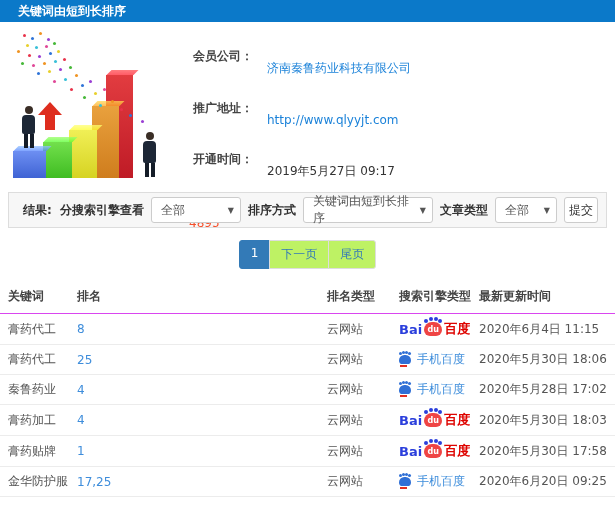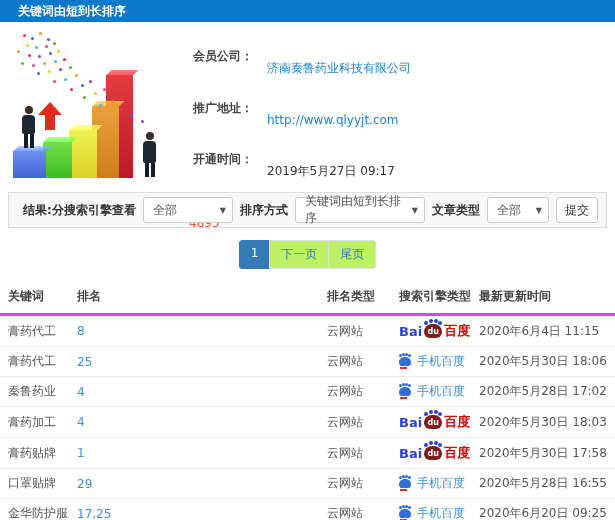--- a/index.html
+++ b/index.html
@@ -60,44 +60,44 @@
   .heading-label { font-weight:bold; color:#333; }
   .filters { margin-left:auto; display:flex; align-items:center; gap:7px; }
   .filter-label { font-weight:bold; color:#333; white-space:nowrap; }
   .select { height:26px; background:#fff; border:1px solid #ccc; border-radius:3px;
     display:flex; align-items:center; padding:0 6px 0 9px; color:#555; cursor:pointer; }
   .select .caret { margin-left:auto; font-size:8px; color:#555; padding-left:6px; }
   .select:nth-of-type(1) { width:90px; }
   .filters .select.w1 { width:90px; }
   .filters .select.w2 { width:130px; }
   .filters .select.w3 { width:62px; }
-  .submit-btn { height:26px; width:42px; background:#fff; border:1px solid #ccc;
+  .submit-btn { height:26px; width:34px; background:#fff; border:1px solid #ccc;
     border-radius:3px; color:#333; font-size:12px; cursor:pointer; font-family:inherit; }
 
   
   .pagination { display:flex; justify-content:center; margin:12px 0 11px; }
   .page-btn { min-width:30px; padding:5px 11px; border:1px solid #ddd; background:#bef264;
     color:#337ab7; text-align:center; margin-left:-1px; cursor:pointer; }
   .page-btn:first-child { border-radius:3px 0 0 3px; margin-left:0; }
   .page-btn:last-child { border-radius:0 3px 3px 0; }
   .page-btn.active { background:#337ab7; border-color:#337ab7; color:#fff; }
 
   
   table { width:100%; border-collapse:collapse; table-layout:fixed; font-size:12px; }
   col.c1{width:77px;} col.c2{width:250px;} col.c3{width:72px;} col.c4{width:80px;}
   th { text-align:left; font-weight:bold; color:#444; padding:8px 0 8px 0;
-    border-bottom:3px solid #d946ef; }
+    border-bottom:1px solid #d946ef; }
   th:first-child, td:first-child { padding-left:8px; }
   td { padding:6px 0; border-bottom:1px solid #ececec; color:#555; height:27px; }
   td.rank { color:#3e8ddb; cursor:pointer; }
 
   
   .bd-logo { display:inline-flex; align-items:center; font-weight:bold; font-size:13px; }
   .bd-bai { color:#2b3fdc; letter-spacing:0; }
-  .bd-paw { position:relative; width:18px; height:14px; background:#7f1d1d;
+  .bd-paw { position:relative; width:18px; height:14px; background:#ef4444;
     border-radius:8px 8px 6px 6px; margin:0 2px; display:inline-flex;
     align-items:center; justify-content:center; }
   .bd-paw::before { content:""; position:absolute; top:-3px; left:0px; width:4px;
     height:4px; border-radius:50%; background:#2b3fdc;
     box-shadow:5px -2px 0 #2b3fdc, 10px -2px 0 #2b3fdc, 14px 0 0 #2b3fdc; }
   .bd-du { color:#fff; font-size:8px; font-weight:bold; }
   .bd-cn { color:#de0400; }
   
   .bdm { display:inline-flex; align-items:center; color:#3e8ddb; }
   .bdm-paw { position:relative; width:12px; height:9px; background:#2f6fd6;
@@ -265,33 +265,23 @@
         <td><span class="bd-logo">
             <span class="bd-bai">Bai</span>
             <span class="bd-paw">
               <span class="bd-du">du</span>
             </span>
             <span class="bd-cn">百度</span>
           </span></td>
         <td>2020年5月30日 17:58</td>
       </tr>
       <tr class="table-row">
-        <td>口罩贴牌</td>
-        <td class="rank">29</td>
+        <td>金华防护服</td>
+        <td class="rank">17,25</td>
         <td>云网站</td>
         <td><span class="bdm">
             <span class="bdm-paw"></span>
             <span class="bdm-label">手机百度</span>
           </span></td>
-        <td>2020年5月28日 16:55</td>
-      </tr>
-      <tr class="table-row">
-        <td>金华防护服</td>
-        <td class="rank">17,25</td>
-        <td>云网站</td>
-        <td><span class="bdm">
-            <span class="bdm-paw"></span>
-            <span class="bdm-label">手机百度</span>
-          </span></td>
         <td>2020年6月20日 09:25</td>
       </tr>
     </tbody>
 </table>
 
 </body></html>

